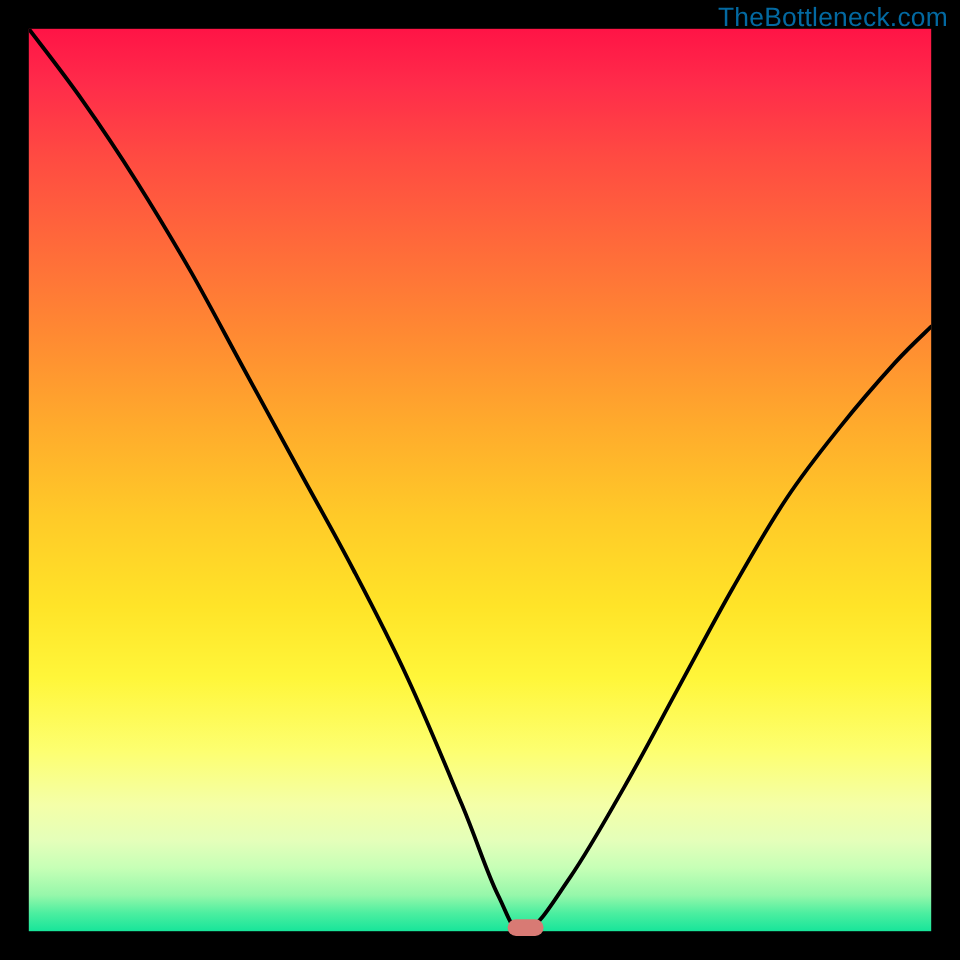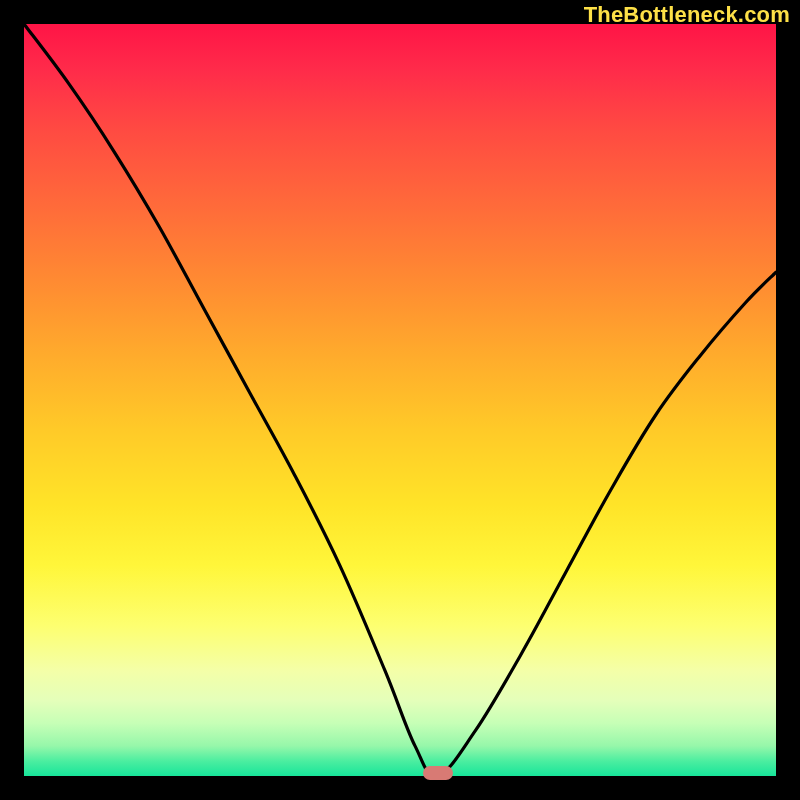--- a/index.html
+++ b/index.html
@@ -15,22 +15,22 @@
     position: relative;
     width: 800px;
     height: 800px;
     background: #000;
   }
   .watermark {
     position: absolute;
     top: 2px;
     right: 10px;
     font-size: 22px;
-    font-weight: 700;
-    color: #fde047;
+    font-weight: 400;
+    color: #0369a1;
     z-index: 20;
     letter-spacing: 0.2px;
     text-align: right;
   }
   
   .plot {
     position: absolute;
     left: 24px;
     top: 24px;
     width: 752px;

